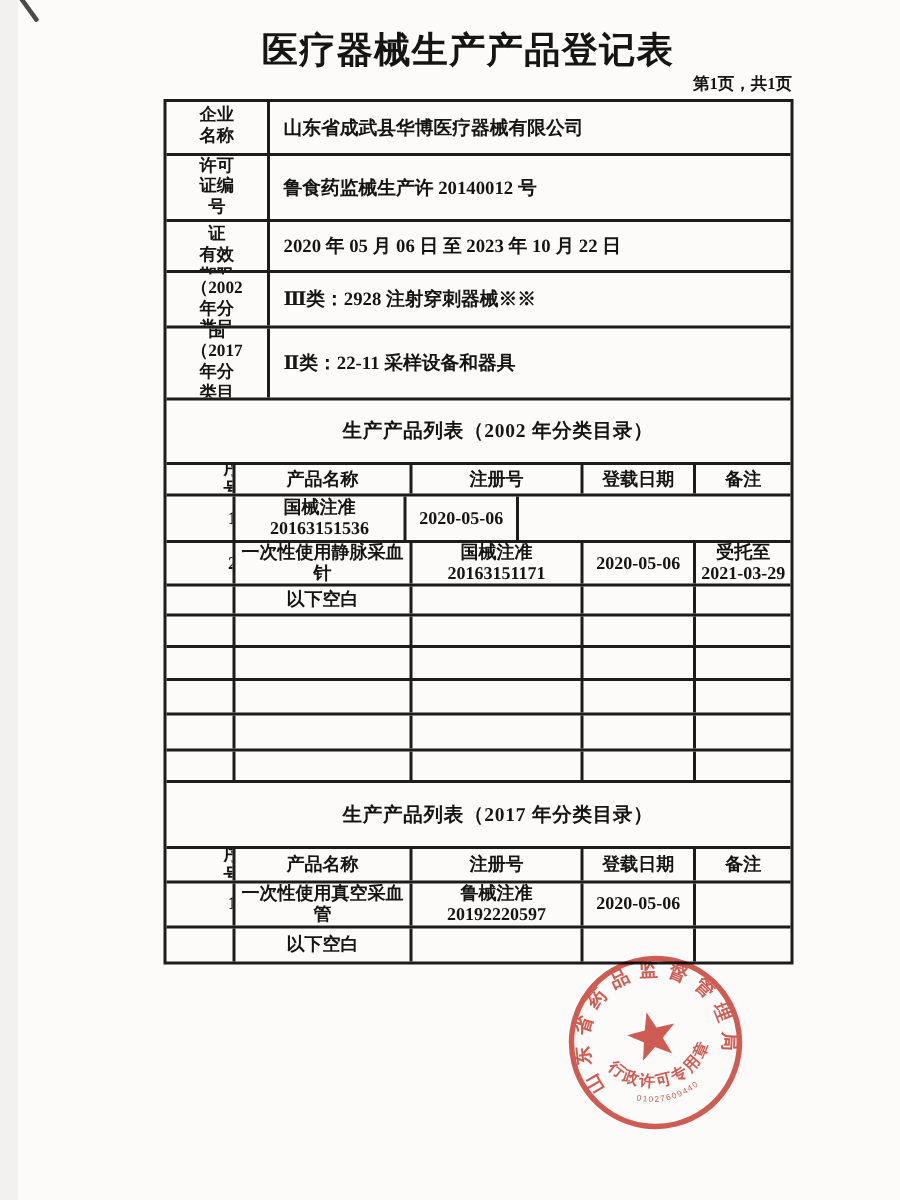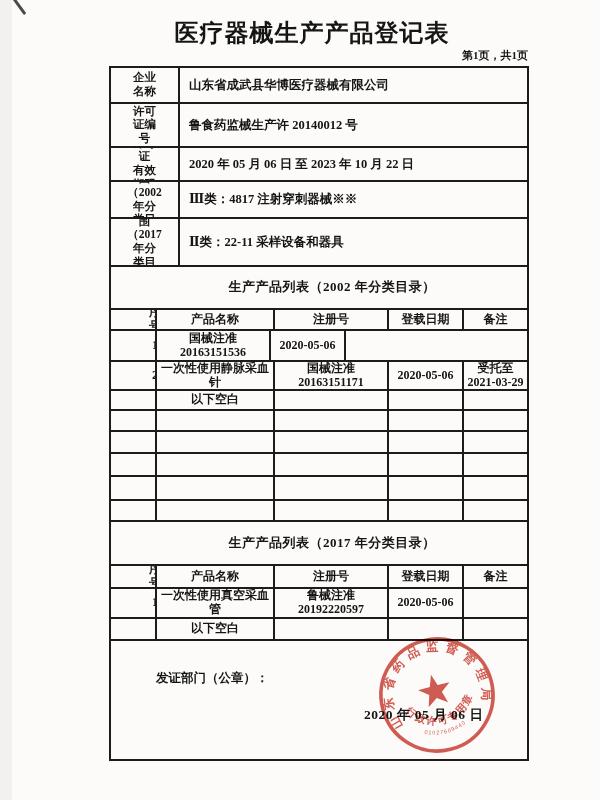--- a/index.html
+++ b/index.html
@@ -84,21 +84,21 @@
     </div>
     <div class="row" style="height:34px">
       <div class="cell info-label bR">许可证
 有效期限</div>
       <div class="cell info-value">2020 年 05 月 06 日  至 2023 年 10 月 22 日</div>
     </div>
     <div class="row" style="height:37px">
       <div class="cell info-label bR">生产范围
 （2002 年分
 类目录）</div>
-      <div class="cell info-value">Ⅲ类：4817 注射穿刺器械※※</div>
+      <div class="cell info-value">Ⅲ类：2928 注射穿刺器械※※</div>
     </div>
     <div class="row" style="height:48px">
       <div class="cell info-label bR">生产范围
 （2017 年分
 类目录）</div>
       <div class="cell info-value">Ⅱ类：22-11 采样设备和器具</div>
     </div>
 
     <div class="row" style="height:43px">
       <div class="cell section-title" style="flex:1">生产产品列表（2002 年分类目录）</div>
@@ -188,24 +188,20 @@
       <div class="cell cNote"></div>
     </div>
     <div class="row" style="height:22px">
       <div class="cell cSeq bR"></div>
       <div class="cell cName bR">以下空白</div>
       <div class="cell cReg bR"></div>
       <div class="cell cDate bR"></div>
       <div class="cell cNote"></div>
     </div>
 
-    <div class="row footer-cell">
-      <div class="issuing-label">发证部门（公章）：</div>
-      <div class="issue-date">2020 年 05 月 06 日</div>
-    </div>
 
   </div>
 
   <svg class="seal" viewBox="0 0 120 120">
     <defs>
       <path id="arcTop" d="M 23,86 A 45,45 0 1 1 97,86" fill="none"></path>
       <path id="arcBottom" d="M 28,73 A 40,40 0 0 0 92,73" fill="none"></path>
       <path id="arcNum" d="M 21,80 A 49,49 0 0 0 99,80" fill="none"></path>
     </defs>
     <circle cx="60" cy="60" r="56" fill="none" stroke="#c8392e" stroke-width="3.6"></circle>

